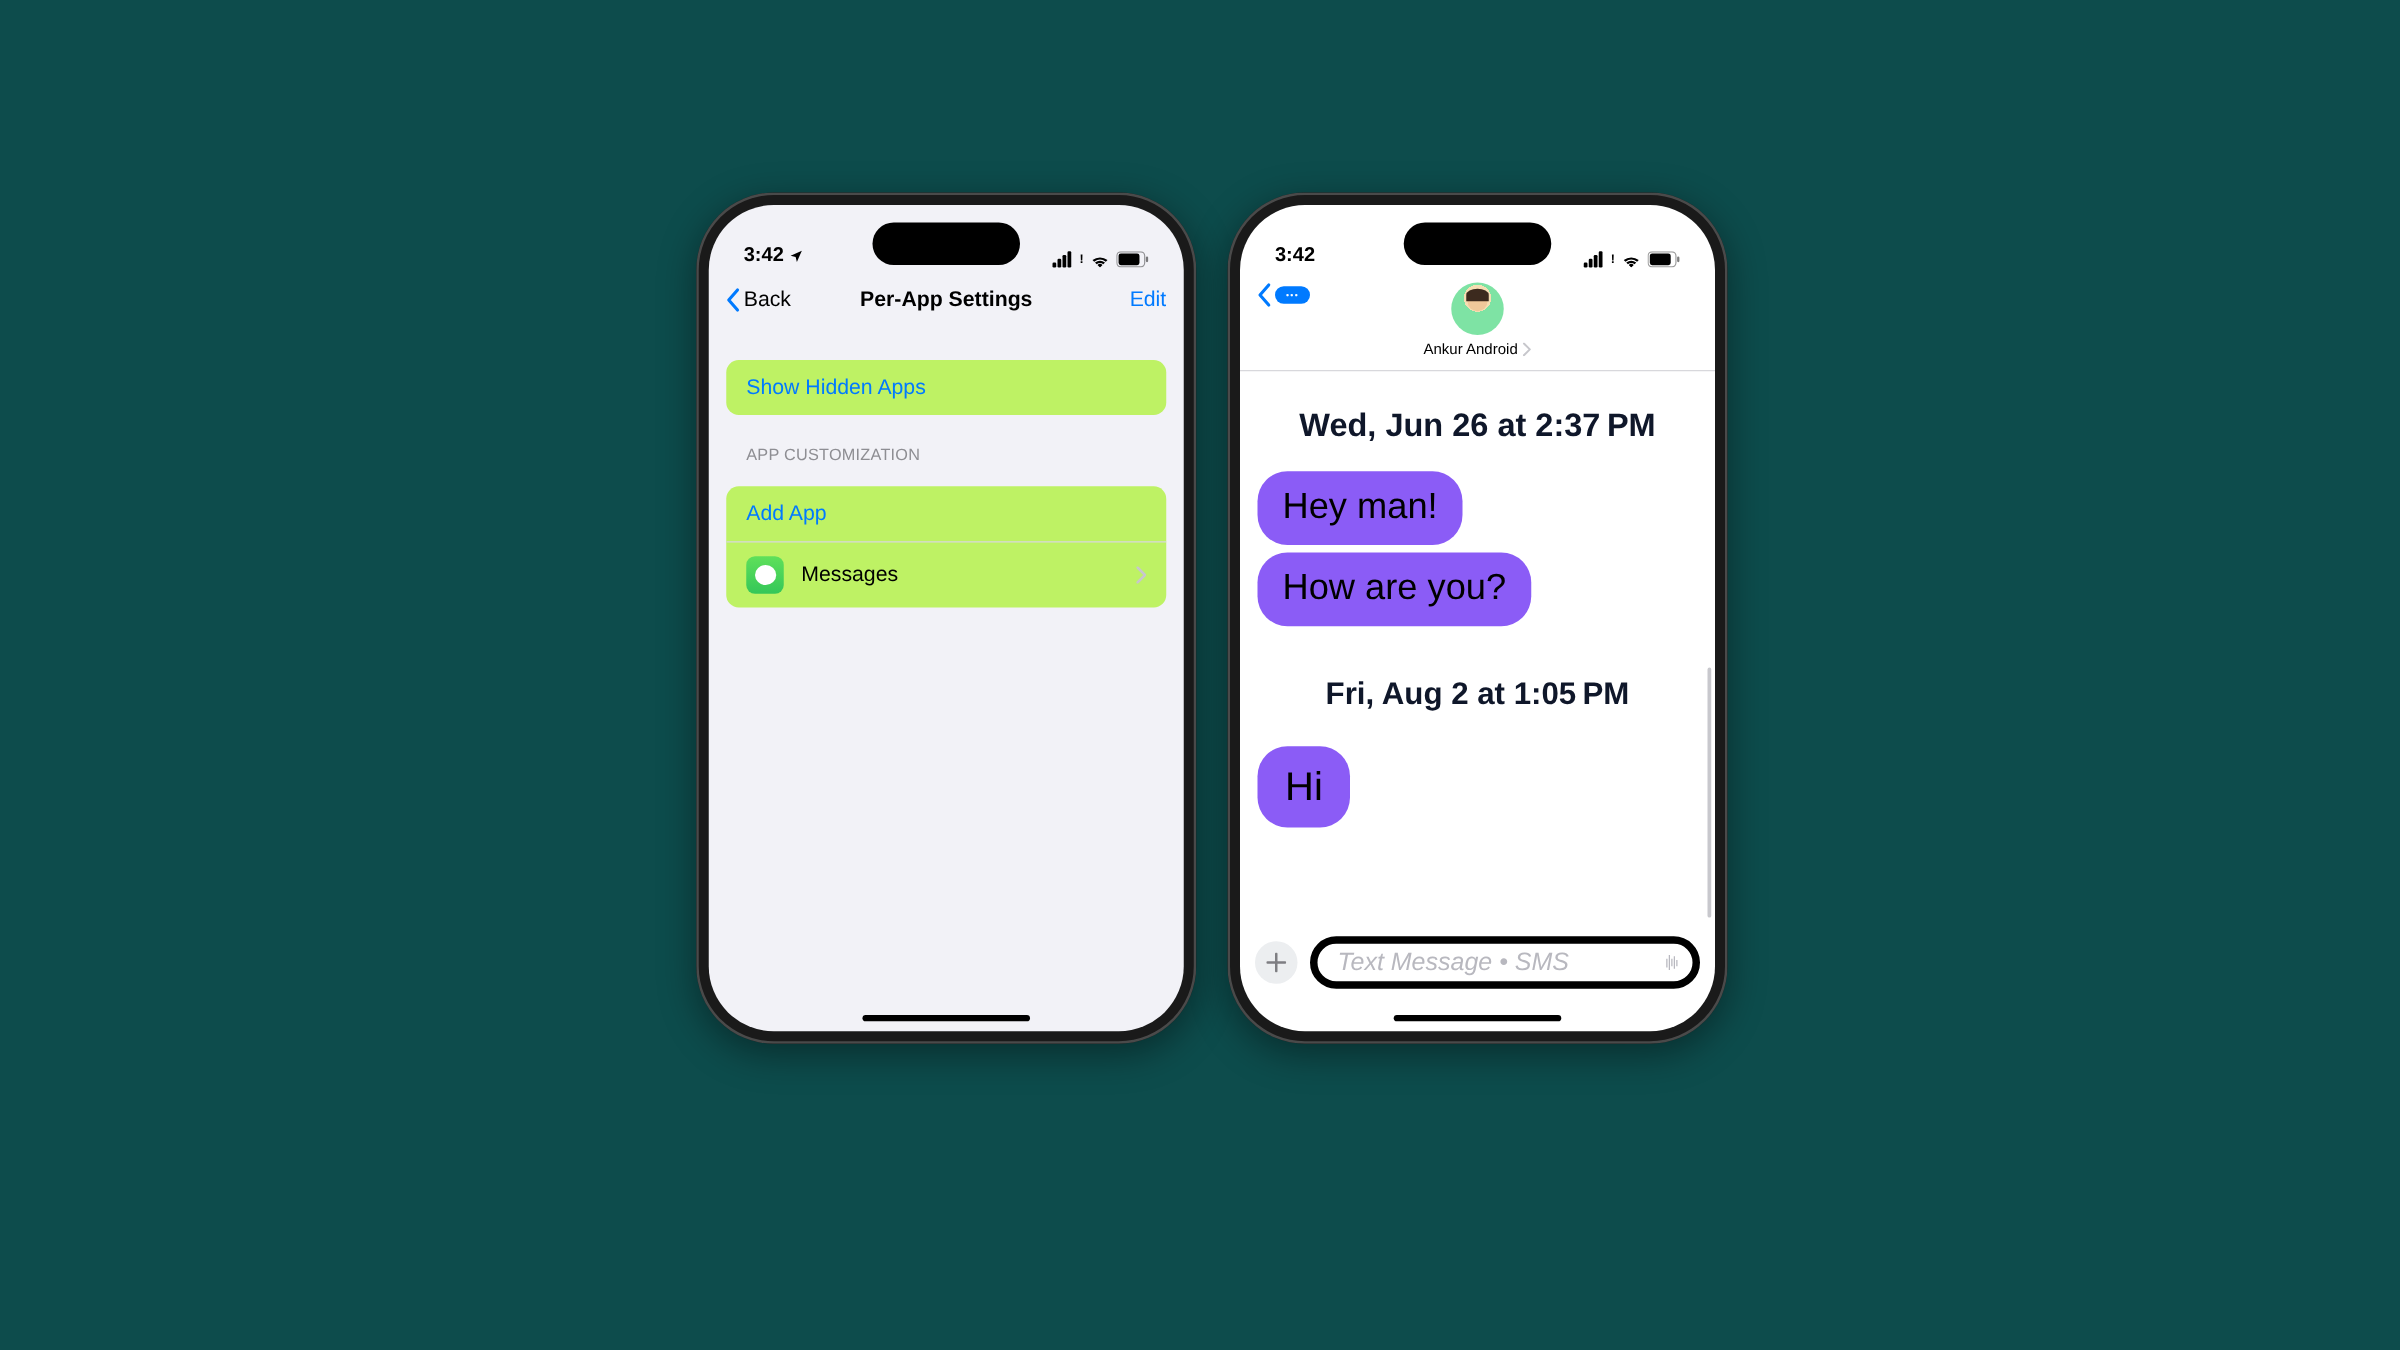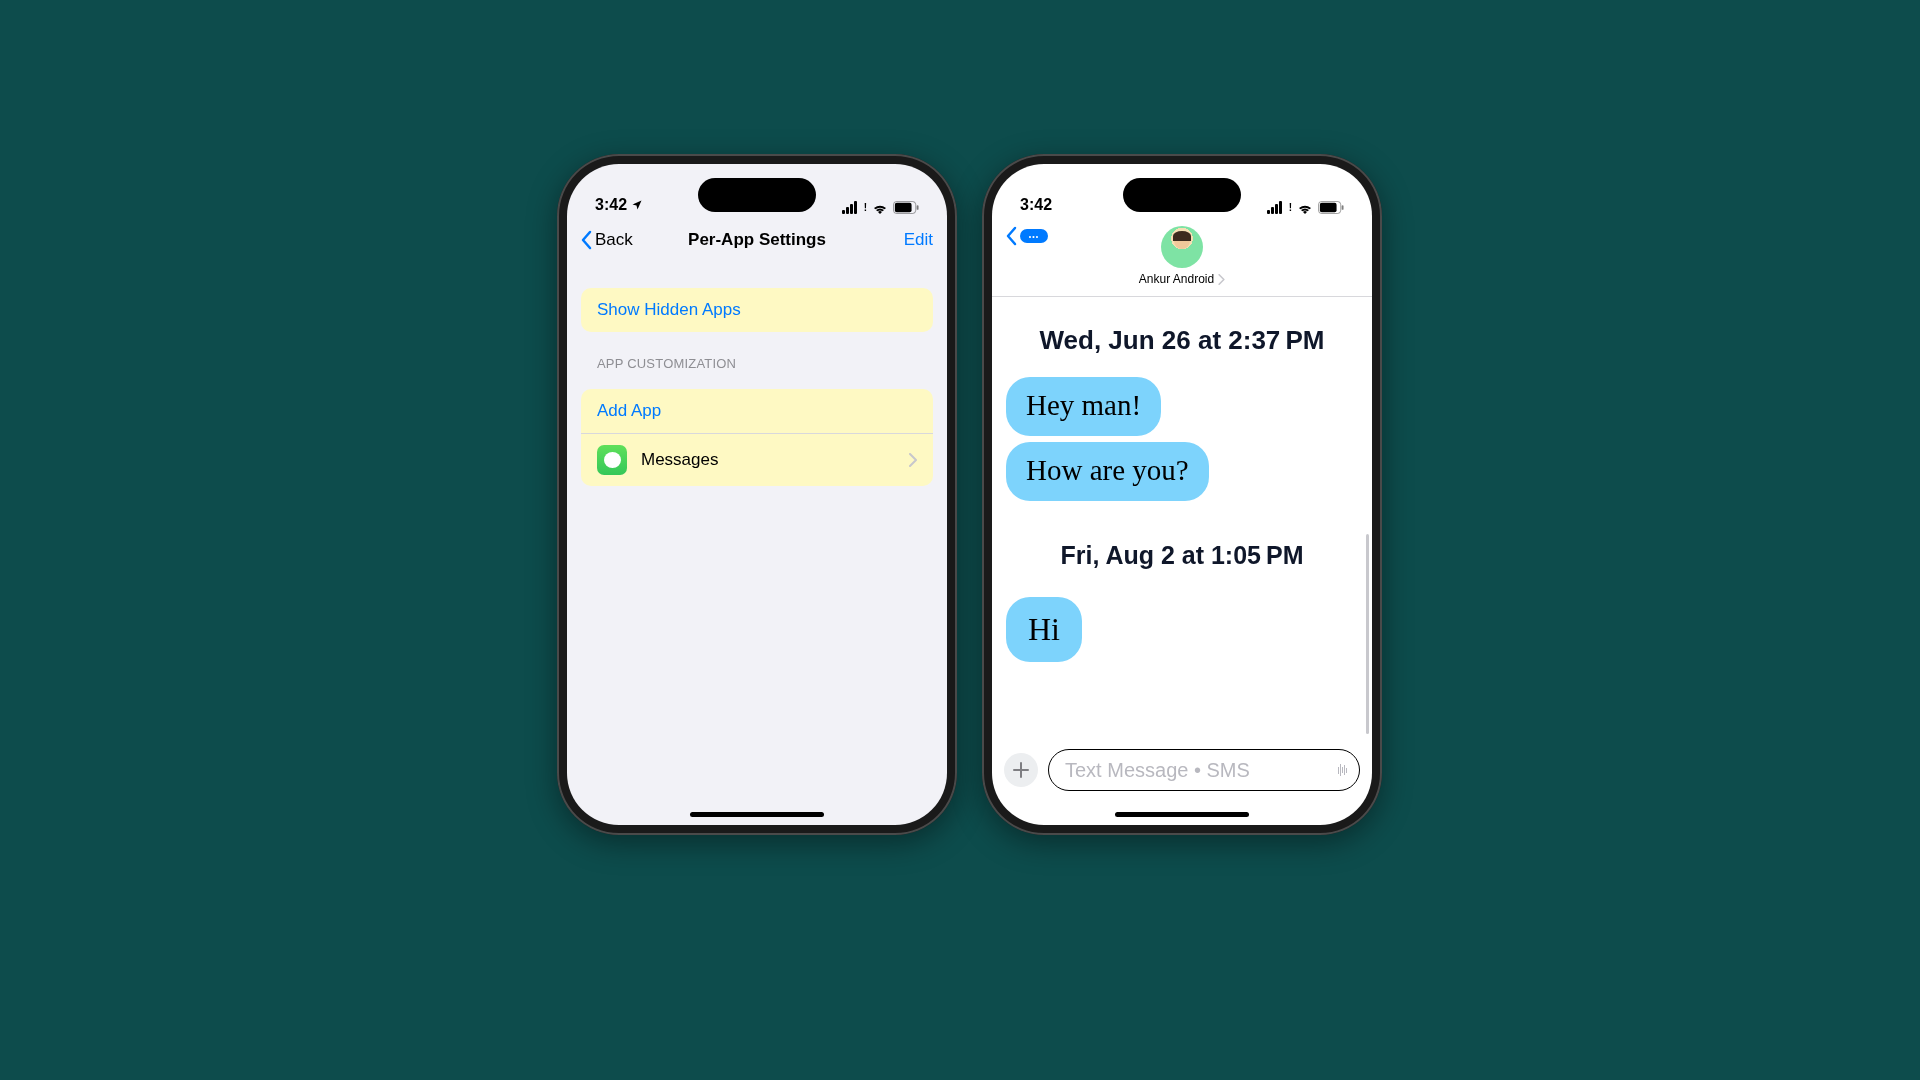--- a/index.html
+++ b/index.html
@@ -67,21 +67,21 @@
 
 .nav {
   height:44px; display:flex; align-items:center; justify-content:space-between;
   padding:0 14px;
 }
 .nav-left { color:#000000; font-size:17px; display:flex; align-items:flex-start; gap:2px;}
 .nav-left svg { stroke:#007aff; }
 .nav-title { font-size:17px; font-weight:600; position:absolute; left:0; right:0; text-align:center; pointer-events:none;}
 .nav-edit { color:#007aff; font-size:17px; }
 
-.sect { margin:18px 14px 0 14px; border-radius:10px; background:#fef9c3; overflow:hidden;}
+.sect { margin:18px 14px 0 14px; border-radius:10px; background:#bef264; overflow:hidden;}
 .sect.first { margin-top:26px;}
 .cell {
   min-height:44px; padding:11px 16px;
   display:flex; align-items:center; gap:14px;
   font-size:17px; color:#000;
   border-top:0.5px solid #d8d8dc;
 }
 .cell:first-child { border-top:none; }
 .cell.blue { color:#007aff; }
 .cell .spacer { flex:1; }
@@ -134,43 +134,42 @@
 .contact-row svg { stroke:#c7c7cc; }
 .hr { height:.5px; background:#d8d8dc; margin-top:10px;}
 
 .thread { padding:0 10px 4px 10px; }
 .tstamp{
   text-align:center; color:#0f172a; font-weight:700;
   font-size:26px; margin:28px 8px 18px 8px; line-height:1.2;
 }
 .tstamp.small { font-size:25px; margin:36px 6px 24px 6px;}
 .bub {
-  display:inline-block; background:#7dd3fc; color:#000;
+  display:inline-block; background:#8b5cf6; color:#000;
   font-size:29px; font-weight:500;
   padding:12px 20px 14px 20px; border-radius:24px;
   margin:3px 0; max-width:82%;
   line-height:1.15;
-  font-family:Liberation Serif, serif;
 }
 .bub-wrap { text-align:left; padding-left:4px;}
 .bub.sm{ font-size:32px; padding:14px 22px;}
 
 .composer {
   position:absolute; bottom:34px; left:12px; right:12px;
   display:flex; gap:10px; align-items:center;
 }
 .plus-btn {
   width:34px;height:34px;border-radius:50%;background:#eceef0;
   display:flex;align-items:center;justify-content:center;
   color:#7e7e82;font-size:22px; font-weight:400;
 }
 .input-pill {
-  flex:1; height:42px; border:1px solid #000000; border-radius:22px;
+  flex:1; height:42px; border:6px solid #000000; border-radius:22px;
   display:flex; align-items:center; padding:0 12px 0 16px;
-  color:#b8b8bf; font-size:20px; gap:8px;
+  color:#b8b8bf; font-size:20px; gap:8px;font-style:italic;
 }
 .input-pill .ph { flex:1; white-space:nowrap; overflow:hidden;}
 .wave { display:flex; gap:1px; align-items:center;}
 .wave i{ width:1px; background:#b8b8bf; display:block;}
 .wave i:nth-child(1){height:7px} .wave i:nth-child(2){height:12px}
 .wave i:nth-child(3){height:6px} .wave i:nth-child(4){height:10px}
 .wave i:nth-child(5){height:5px}
 
 .home-ind {
   position:absolute; bottom:8px; left:50%; transform:translateX(-50%);

